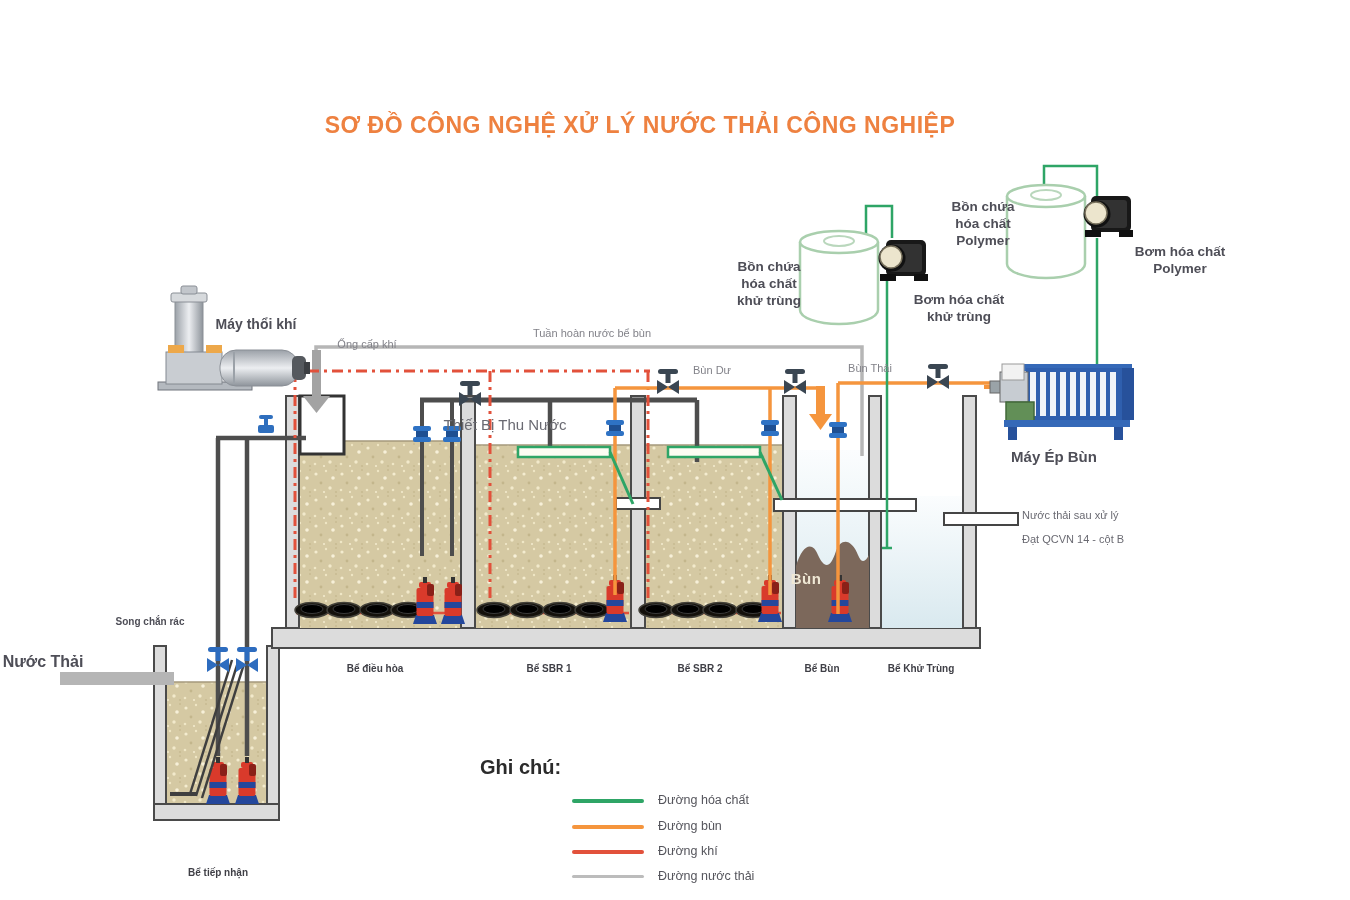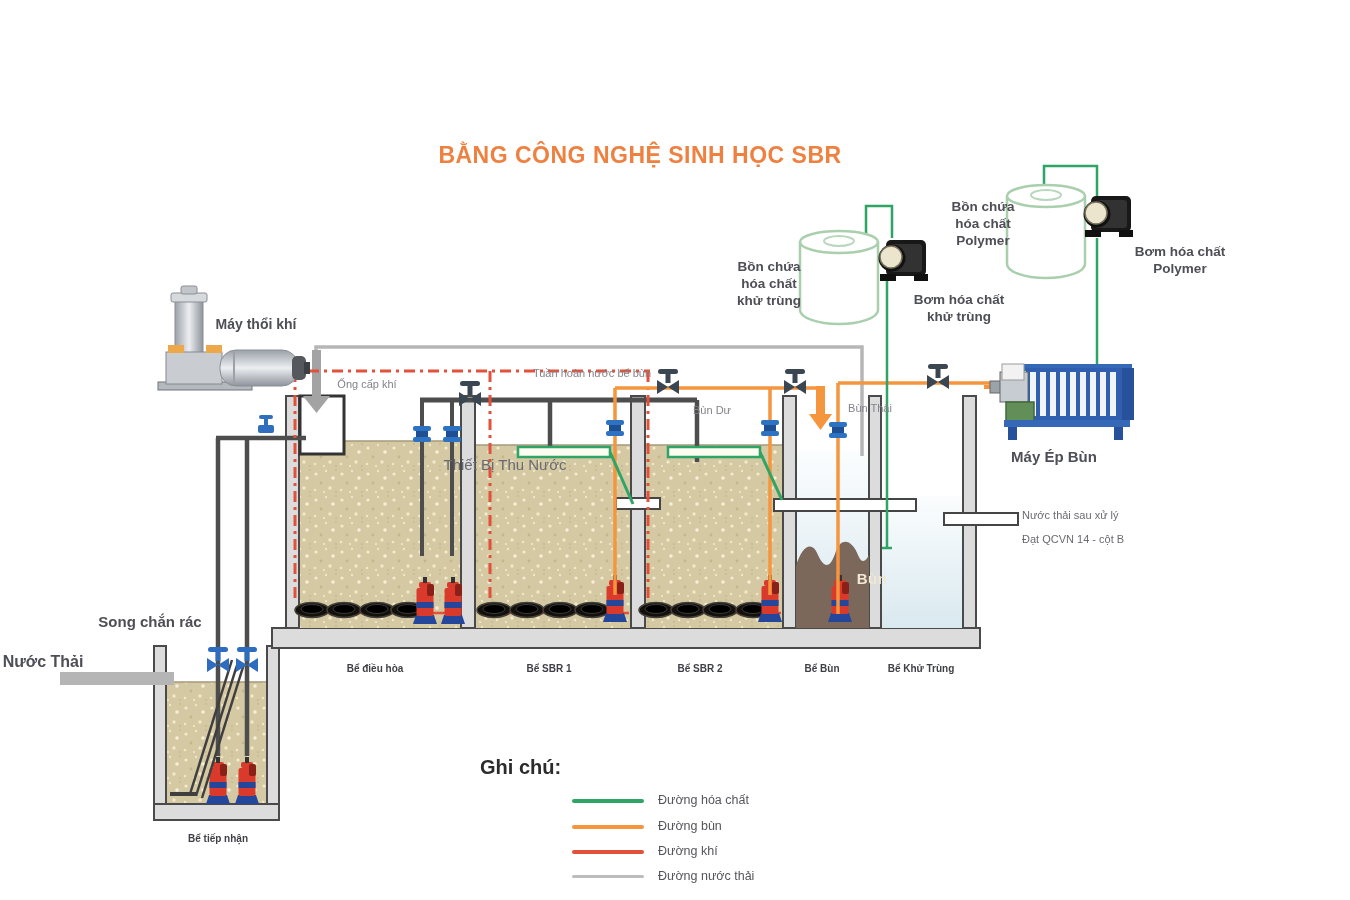--- a/index.html
+++ b/index.html
@@ -2,21 +2,21 @@
 <html><head>
 <meta charset="utf-8">
 <style>
   html,body{margin:0;padding:0;background:#ffffff;}
   #stage{position:relative;width:1350px;height:900px;background:#ffffff;overflow:hidden;
          font-family:"Liberation Sans",sans-serif;}
   svg{position:absolute;left:0;top:0;}
   .abs{position:absolute;}
   .lbl{position:absolute;color:#4e4e57;font-weight:600;font-size:14px;line-height:17px;
        white-space:pre-line;text-align:center;transform:translateX(-50%);}
-  .sm{font-size:11px;line-height:13px;font-weight:400;color:#828289;margin-top:40px;}
+  .sm{font-size:11px;line-height:13px;font-weight:400;color:#828289;}
   .title{position:absolute;left:250px;width:780px;text-align:center;font-weight:bold;
          font-size:23px;letter-spacing:.5px;}
   .t1{top:112px;} .t2{top:142px;}
   .tank-lbl{top:660px;font-size:10px;color:#3f3f46;}
   .bun-inside{color:#efe8d5;font-size:15px;letter-spacing:.5px;}
   .effluent{transform:none;text-align:left;font-size:11px;line-height:24px;font-weight:400;color:#6a6a72;}
   .legend-head{position:absolute;left:480px;top:756px;font-size:20px;font-weight:bold;color:#2b2b2b;}
   .leg-row{position:absolute;left:572px;height:16px;}
   .leg-swatch{position:absolute;left:0;top:6px;width:72px;border-radius:2px;}
   .leg-lbl{position:absolute;left:86px;top:0;font-size:12.5px;color:#55555c;white-space:nowrap;font-weight:400;}
@@ -281,21 +281,21 @@
     </g>
     <g>
       <use href="#flange" x="422" y="434"></use>
         <use href="#flange" x="452" y="434"></use>
       <use href="#flange" x="615" y="428"></use>
         <use href="#flange" x="770" y="428"></use>
       <use href="#flange" x="838" y="430"></use>
     </g>
   </svg>
 
-  <div class="title t2" style="color: rgb(238, 129, 64);">BẰNG CÔNG NGHỆ SINH HỌC SBR</div>
+  <div class="title t1" style="color: rgb(238, 129, 64);">SƠ ĐỒ CÔNG NGHỆ XỬ LÝ NƯỚC THẢI CÔNG NGHIỆP</div>
 
   <div class="lbl" style="left:256px;top:316px;">Máy thổi khí</div>
   <div class="lbl sm" style="left:367px;top:338px;">Ống cấp khí</div>
   <div class="lbl sm" style="left:592px;top:327px;">Tuần hoàn nước bể bùn</div>
   <div class="lbl sm" style="left:712px;top:364px;">Bùn Dư</div>
   <div class="lbl sm" style="left:870px;top:362px;">Bùn Thải</div>
   <div class="lbl sm" style="left:505px;top:418px;font-size:15px;color:#6a6a72;">Thiết Bị Thu Nước</div>
 
   <div class="lbl" style="left:769px;top:258px;font-size:13.5px;">Bồn chứa
 hóa chất
@@ -305,24 +305,24 @@
   <div class="lbl" style="left:983px;top:198px;font-size:13.5px;">Bồn chứa
 hóa chất
 Polymer</div>
   <div class="lbl" style="left:1180px;top:243px;font-size:13.5px;">Bơm hóa chất
 Polymer</div>
   <div class="lbl" style="left:1054px;top:448px;font-size:15px;">Máy Ép Bùn</div>
   <div class="lbl effluent abs" style="left:1022px;top:503px;">Nước thải sau xử lý
 Đạt QCVN 14 - cột B</div>
 
   <div class="lbl" style="left:43px;top:653px;font-size:16px;">Nước Thải</div>
-  <div class="lbl" style="left:150px;top:613px;font-size:15px;">Song chắn rác</div>
-  <div class="lbl bun-inside" style="left:848px;top:570px;padding-left:48px;">Bùn</div>
-
-  <div class="lbl tank-lbl" style="left:218px;top:830px;">Bể tiếp nhận</div>
+  <div class="lbl" style="left:150px;top:613px;font-size:10px;">Song chắn rác</div>
+  <div class="lbl bun-inside" style="left:782px;top:570px;padding-left:48px;">Bùn</div>
+
+  <div class="lbl tank-lbl" style="left:218px;top:864px;">Bể tiếp nhận</div>
   <div class="lbl tank-lbl" style="left:375px;">Bể điều hòa</div>
   <div class="lbl tank-lbl" style="left:549px;">Bể SBR 1</div>
   <div class="lbl tank-lbl" style="left:700px;">Bể SBR 2</div>
   <div class="lbl tank-lbl" style="left:822px;">Bể Bùn</div>
   <div class="lbl tank-lbl" style="left:921px;">Bể Khử Trùng</div>
 
   <div class="legend-head">Ghi chú:</div>
   <div class="leg-row" style="top:793px;">
     <div class="leg-swatch" style="height: 4px; background-color: rgb(46, 165, 102);"></div>
     <div class="leg-lbl">Đường hóa chất</div>

